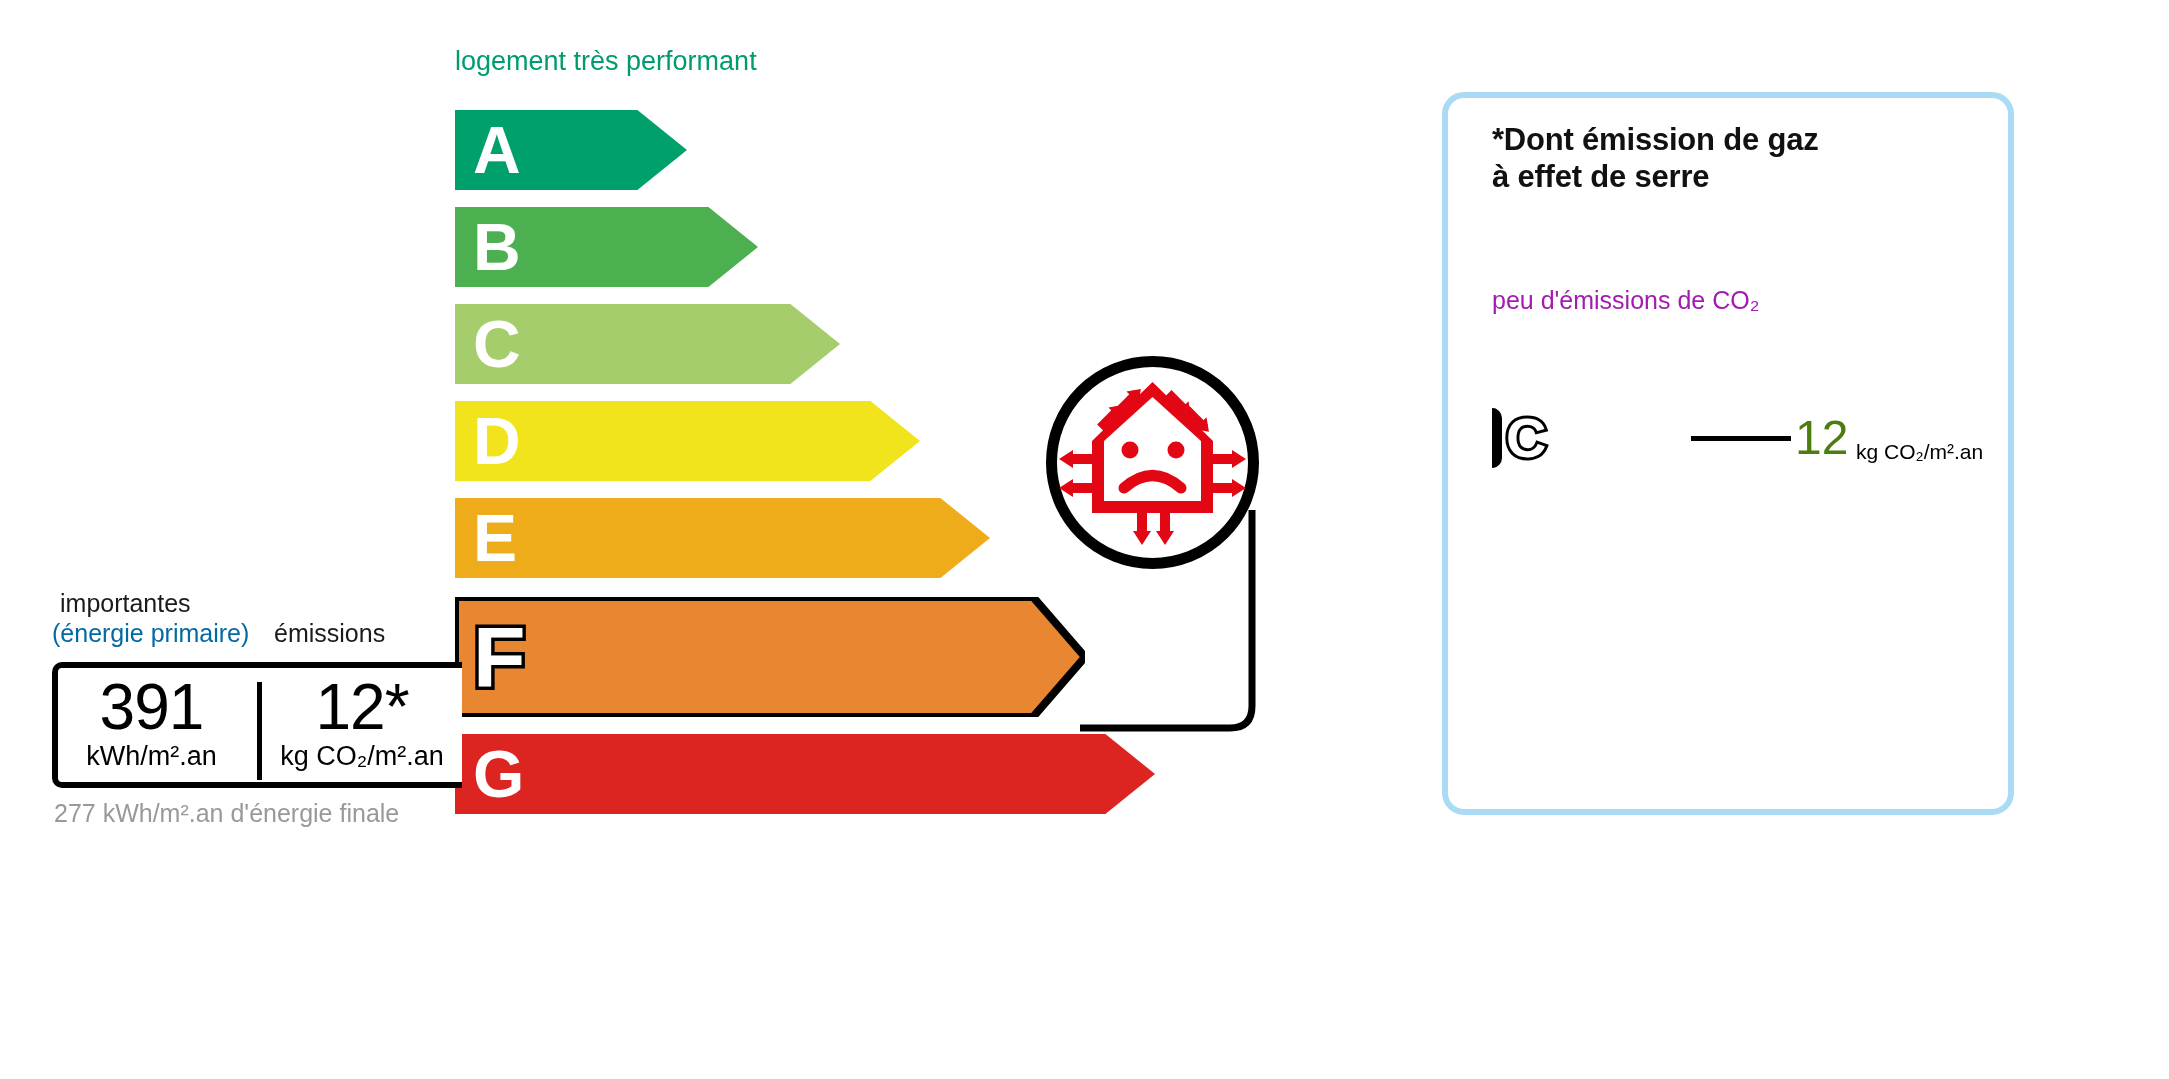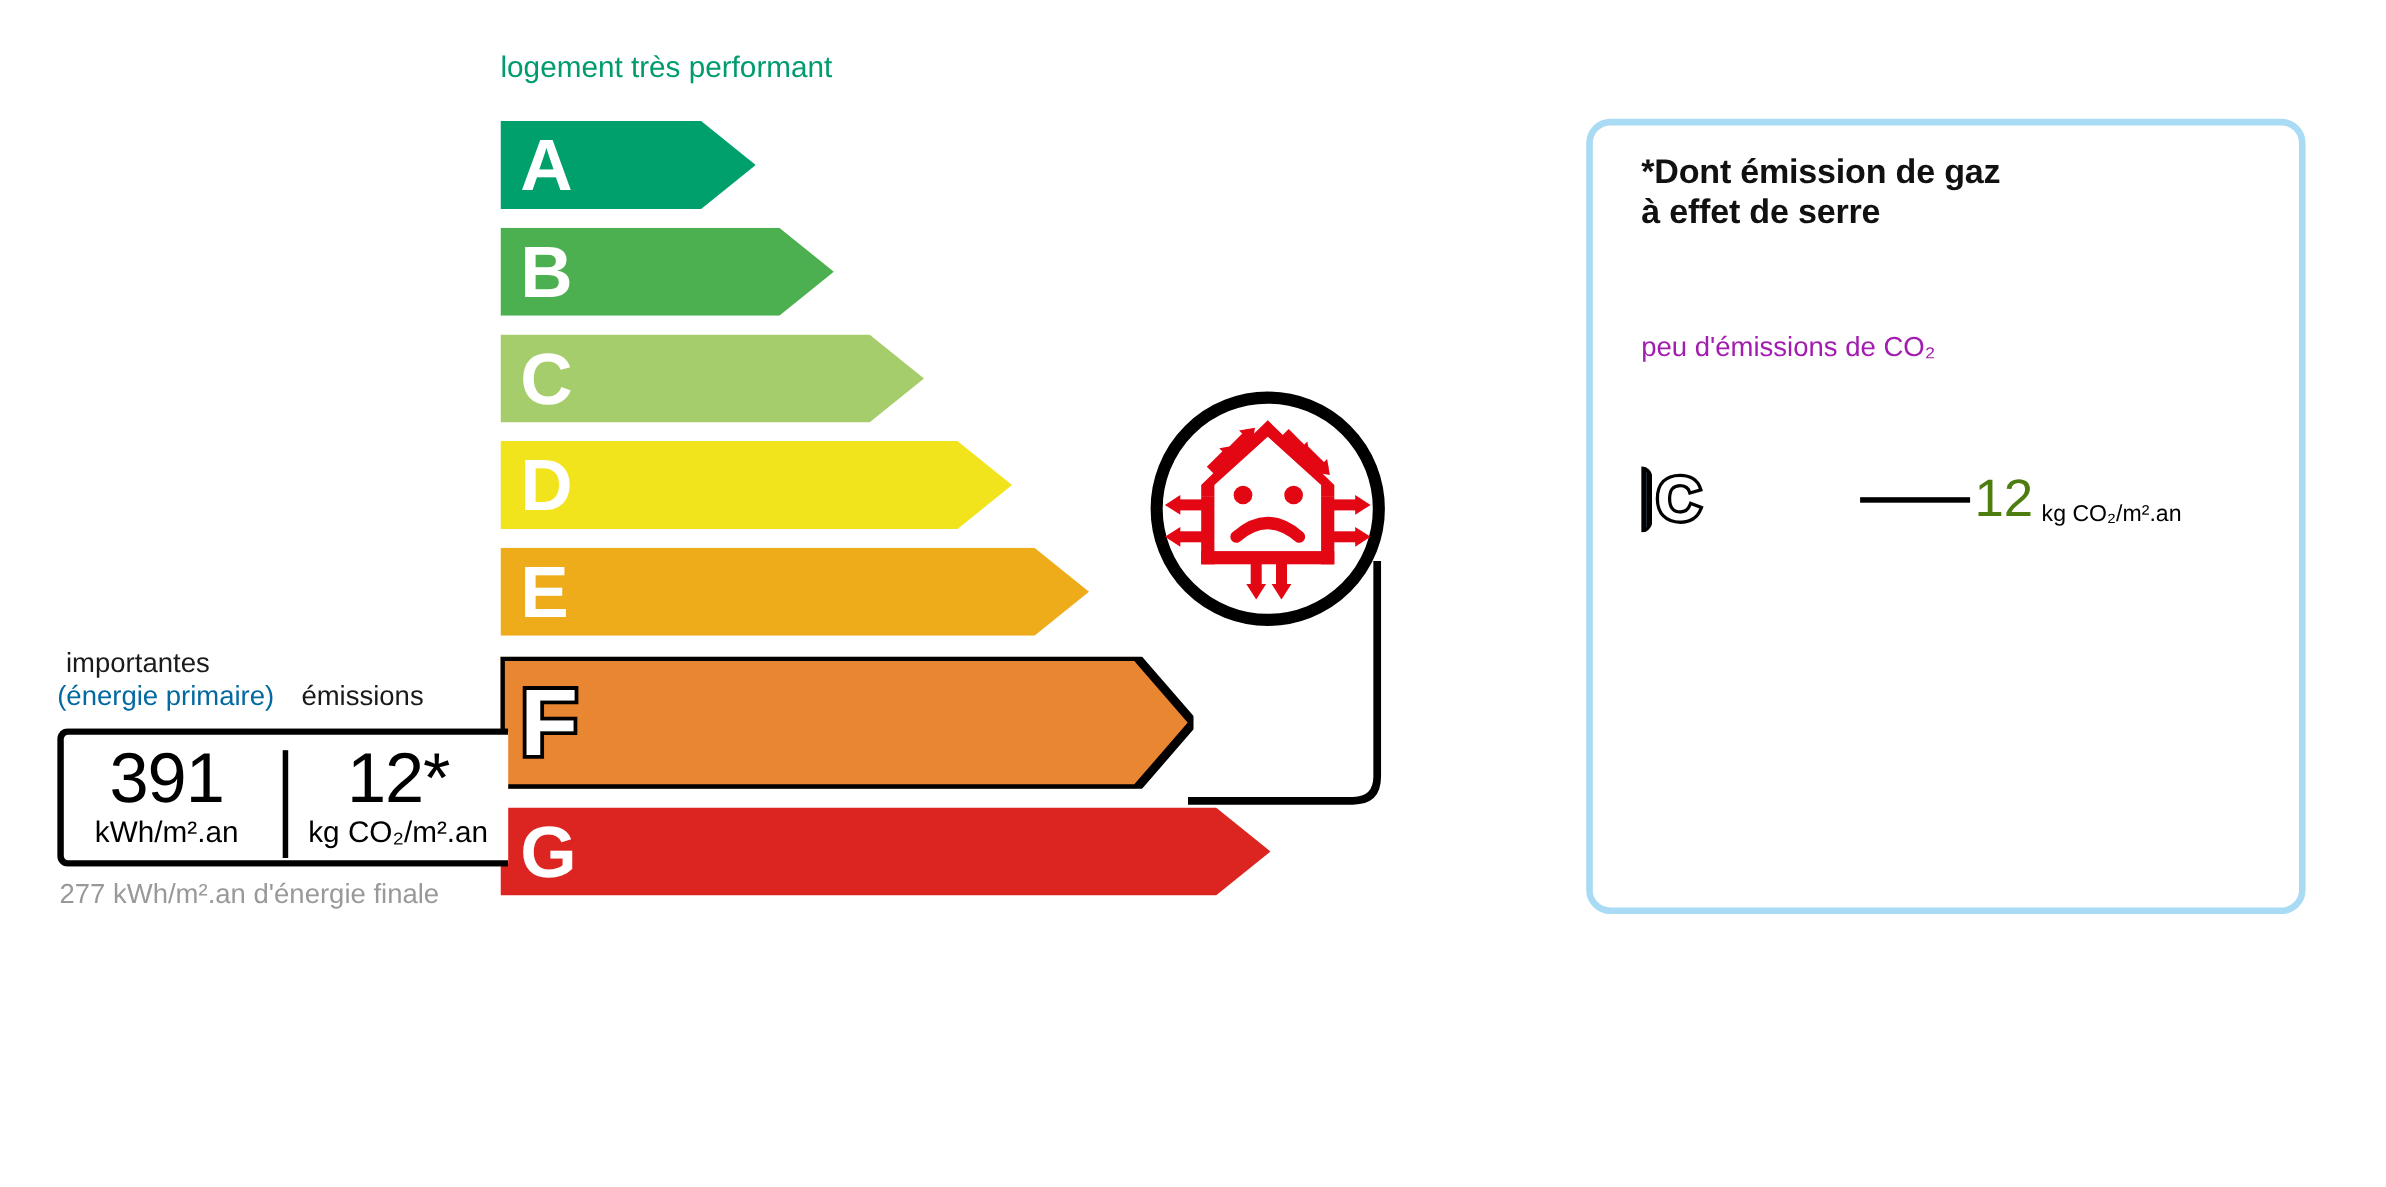--- a/index.html
+++ b/index.html
@@ -132,22 +132,22 @@
   }
 
   
   #house-badge { position: absolute; left: 1045px; top: 355px; width: 215px; height: 215px; }
   #connector { position: absolute; left: 1080px; top: 510px; width: 190px; height: 230px; }
 
   
   #co2-panel {
     position: absolute;
     left: 1442px;
-    top: 108px;
-    width: 654px;
+    top: 92px;
+    width: 572px;
     height: 723px;
     border: 6px solid #a9dbf5;
     border-radius: 22px;
     background: #ffffff;
     box-sizing: border-box;
   }
   .panel-title {
     position: absolute;
     left: 44px;
     top: 24px;

